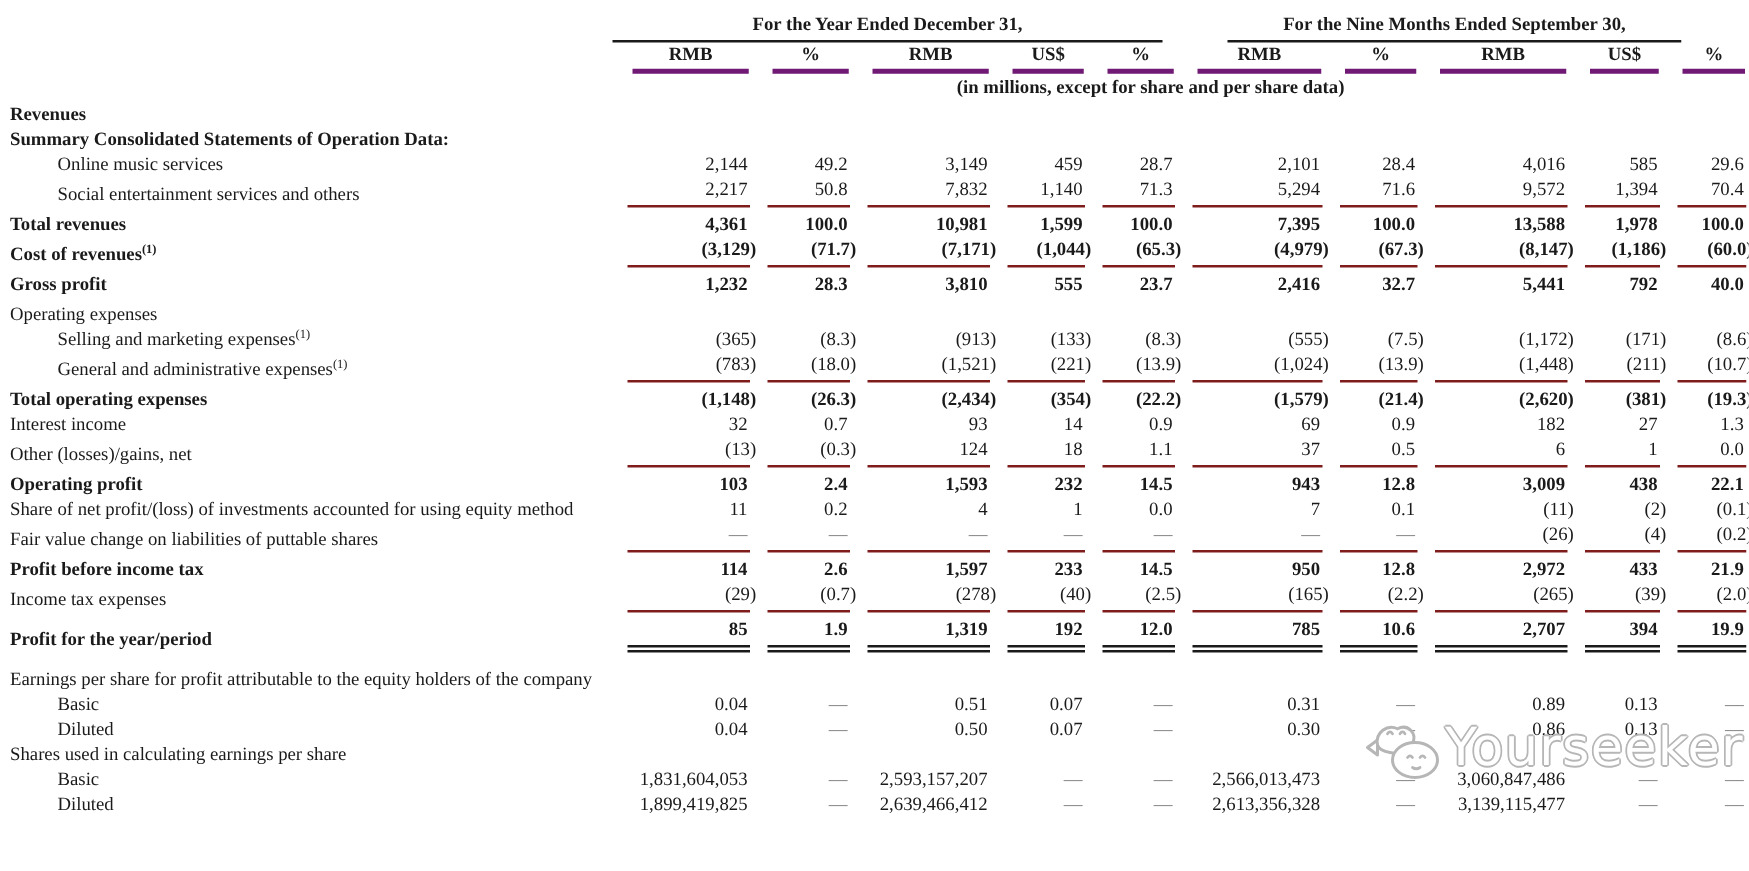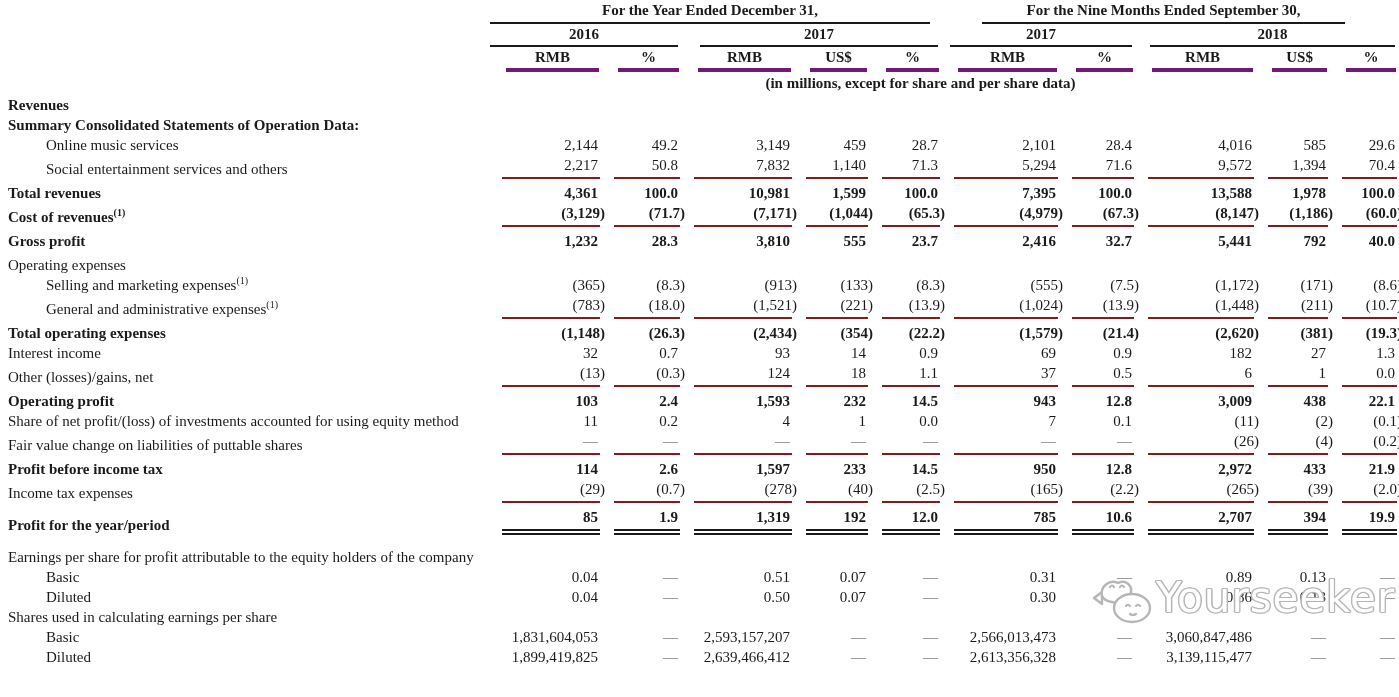--- a/index.html
+++ b/index.html
@@ -10,20 +10,21 @@
     height: 697px;
     background: #ffffff;
     overflow: hidden;
     font-family: "Liberation Serif", "DejaVu Serif", serif;
     color: #1a1a1a;
   }
   table.fin {
     border-collapse: collapse;
     table-layout: fixed;
     width: 1397px;
+    margin-top: 10px;
   }
   td, th { vertical-align: bottom; font-size: 15px; line-height: 19px; padding: 1px 0 0 0; }
   thead th { font-weight: bold; text-align: center; }
   .grp { border-bottom: 2px solid #1a1a1a; padding-bottom: 2px; white-space: nowrap; }
   .grp.g1 { margin: 0 10px 0 2px; }
   .grp.g2 { margin: 0 52px 0 42px; }
   .yr  { border-bottom: 2px solid #1a1a1a; padding-bottom: 1px; }
   .yr.y1 { margin: 0 2px; }
   .yr.y2 { margin: 0 2px 0 20px; }
   .yr.y3 { margin: 0 2px 0 10px; }
@@ -88,35 +89,20 @@
         <td class="lbl"></td>
         <th colspan="5">
           <div class="grp g1">For the Year Ended December 31,</div>
         </th>
         <th colspan="5">
           <div class="grp g2">For the Nine Months Ended September 30,</div>
         </th>
       </tr>
       <tr>
         <td class="lbl"></td>
-        <th colspan="2">
-          <div class="yr y1">2016</div>
-        </th>
-        <th colspan="3">
-          <div class="yr y2">2017</div>
-        </th>
-        <th colspan="2">
-          <div class="yr y3">2017</div>
-        </th>
-        <th colspan="3">
-          <div class="yr y4">2018</div>
-        </th>
-      </tr>
-      <tr>
-        <td class="lbl"></td>
         <th>
             <div class="ch">RMB</div>
           </th>
         <th>
             <div class="ch">%</div>
           </th>
         <th>
             <div class="ch">RMB</div>
           </th>
         <th>

